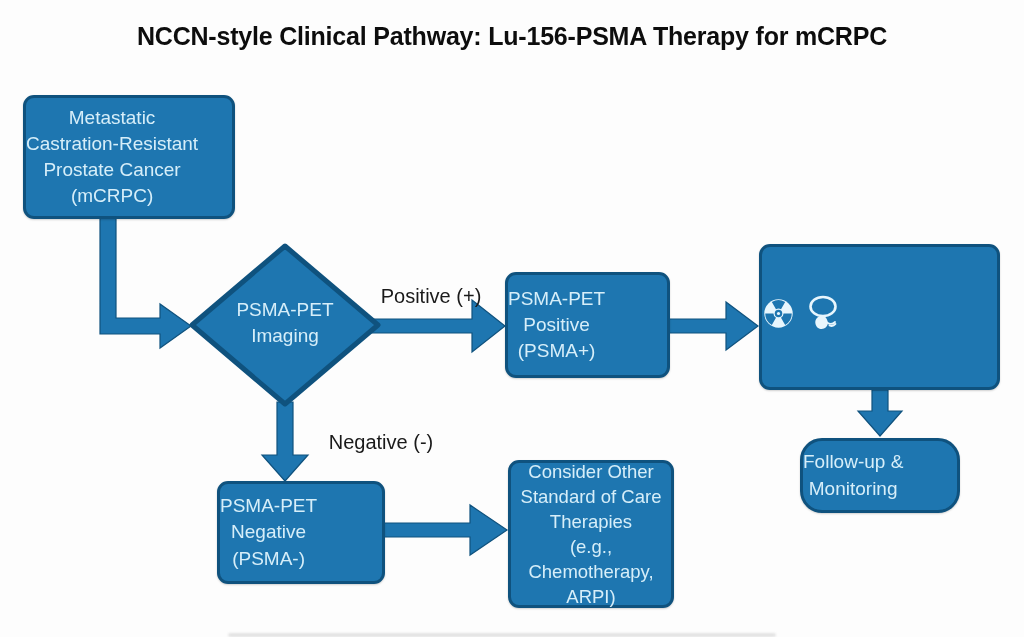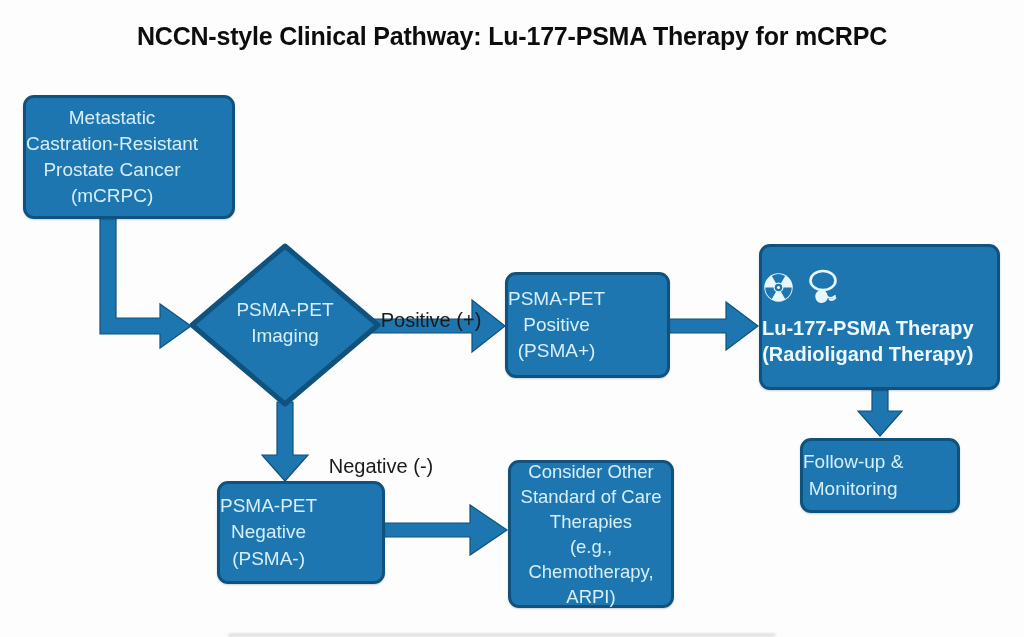--- a/index.html
+++ b/index.html
@@ -38,34 +38,34 @@
     white-space:pre-line;
     box-shadow:0 1px 2px rgba(0,0,0,0.18);
   }
   .diamond-label{
     position:absolute;left:205px;top:297px;width:160px;
     color:var(--node-text);font-size:19px;line-height:1.38;
     text-align:center;white-space:pre-line;
   }
   .edge-label{
     position:absolute;color:var(--edge-label-text);
-    font-size:20px;text-align:center;margin-top:24px;
+    font-size:20px;text-align:center;
   }
   .therapy-label{font-weight:700;color:var(--therapy-text);font-size:20px;line-height:1.3;}
   .icon-row{display:flex;align-items:center;gap:10px;margin-bottom:7px;}
   .consider-label{font-size:18.5px;line-height:1.36;}
   .watermark-remnant{
     position:absolute;left:228px;bottom:0;width:548px;height:4px;
     background:rgba(110,110,110,0.18);filter:blur(1px);border-radius:2px;
   }
 </style>
 </head>
 <body>
 
-<h1 class="title">NCCN-style Clinical Pathway: Lu-177-PSMA Therapy for mCRPC</h1>
+<h1 class="title">NCCN-style Clinical Pathway: Lu-156-PSMA Therapy for mCRPC</h1>
 
 <svg class="layer" viewBox="0 0 1024 637" aria-hidden="true">
 
   <path class="arrow" d="M100,218 H116 V318 H160 V304 L191,326 L160,348 V334 H100 Z"></path>
 
   <path class="arrow" d="M372,319 H472 V300 L505,326 L472,352 V333 H372 Z"></path>
 
   <path class="arrow" d="M668,319 H726 V302 L758,326 L726,350 V333 H668 Z"></path>
 
   <path class="arrow" d="M872,390 H888 V411 H902 L880,436 L858,411 H872 Z"></path>
@@ -106,25 +106,23 @@
         <circle cx="18" cy="18" r="4.1"></circle>
       </g>
       <circle cx="18" cy="18" r="1.7" fill="var(--icon-light)"></circle>
     </svg>
     <svg width="36" height="40" viewBox="0 0 36 40">
       <ellipse cx="18" cy="12.5" rx="12.5" ry="9.5" fill="none" stroke="var(--icon-light)" stroke-width="2.6"></ellipse>
       <path d="M17.5,21.5 c-5,0.5 -8,4 -7,8.5 c0.8,3.8 4.8,6 8.5,4.6 c2.6,-1 4,-3.4 3.8,-6 c-0.2,-3.4 -2.5,-6.5 -5.3,-7.1 Z" fill="var(--icon-light)"></path>
       <path d="M22,28.5 q4.5,3 8,-0.5 M24.5,31.5 q3.5,1.5 6,-1.5" fill="none" stroke="var(--icon-light)" stroke-width="1.8" stroke-linecap="round"></path>
     </svg>
   </div>
-  <span class="therapy-label">Lu-177-PSMA Therapy
-(Radioligand Therapy)</span>
 </div>
 
-<div class="box" style="left:800px;top:438px;width:160px;height:75px;">
+<div class="box" style="left:800px;top:438px;width:160px;height:75px;border-radius:22px;">
   <span>Follow-up &amp;
 Monitoring</span>
 </div>
 
 <div class="edge-label" style="left:300px;top:431px;width:162px;">Negative (-)</div>
 
 <div class="box" style="left:217px;top:481px;width:168px;height:103px;">
   <span>PSMA-PET
 Negative
 (PSMA-)</span>

